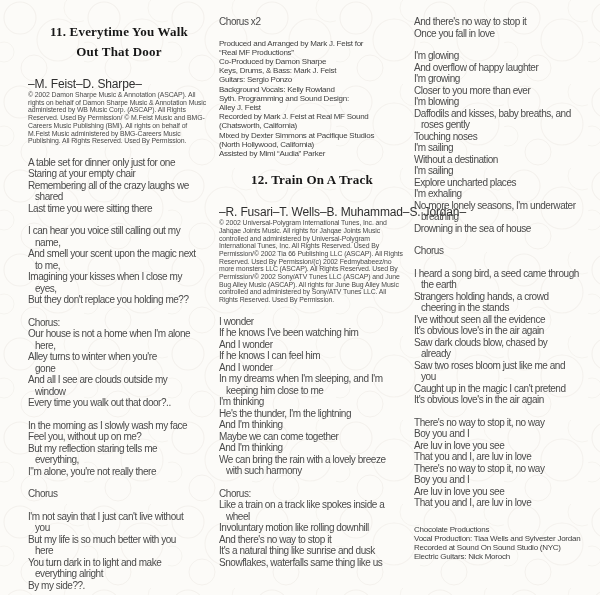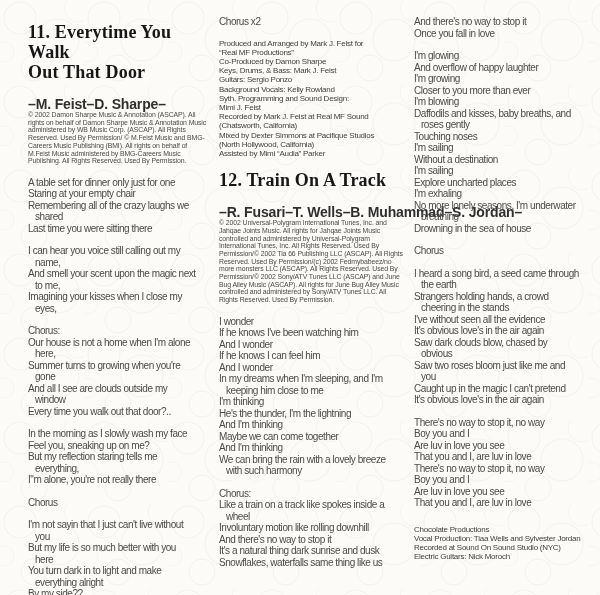--- a/index.html
+++ b/index.html
@@ -22,27 +22,28 @@
     gap:9px;
   }
   .col { flex:0 0 auto; }
   .col-left   { width:182px; }
   .col-middle { width:186px; }
   .col-right  { width:178px; }
 
   .song-title {
     font-family:"Liberation Serif", serif;
     font-weight:700;
-    font-size:18px; line-height:20px;
+    font-size:13px; line-height:20px;
     color:var(--heading,#171717);
     letter-spacing:.2px;
     margin:6px 0 3px;
+    text-align:center;
   }
   .writers {
-    font-size:14px; line-height:10px; font-weight:700;
+    font-size:12px; line-height:10px; font-weight:400;
     color:#2f2f2f; letter-spacing:-.15px;
     white-space:nowrap; margin:17px 0 2px;
   }
   .fineprint {
     font-size:6.9px; line-height:7.7px;
     color:var(--fineprint,#4a4a4a);
     letter-spacing:-.1px;
     margin:0 0 12px;
   }
   .verse { margin:0 0 11px; }
@@ -100,34 +101,35 @@
           <div class="line">   shared</div>
           <div class="line">Last time you were sitting there</div>
         </div>
         <div class="verse">
           <div class="line">I can hear you voice still calling out my</div>
           <div class="line">   name,</div>
           <div class="line">And smell your scent upon the magic next</div>
           <div class="line">   to me,</div>
           <div class="line">Imagining your kisses when I close my</div>
           <div class="line">   eyes,</div>
+          <div class="line">But they don't replace you holding me??</div>
         </div>
         <div class="verse">
           <div class="line">Chorus:</div>
           <div class="line">Our house is not a home when I'm alone</div>
           <div class="line">   here,</div>
-          <div class="line">Summer turns to growing when you're</div>
+          <div class="line">Alley turns to winter when you're</div>
           <div class="line">   gone</div>
           <div class="line">And all I see are clouds outside my</div>
           <div class="line">   window</div>
           <div class="line">Every time you walk out that door?..</div>
         </div>
         <div class="verse">
           <div class="line">In the morning as I slowly wash my face</div>
-          <div class="line">Feel you, sneaking up on me?</div>
+          <div class="line">Feel you, without up on me?</div>
           <div class="line">But my reflection staring tells me</div>
           <div class="line">   everything,</div>
           <div class="line">I"m alone, you're not really there</div>
         </div>
         <div class="label">Chorus</div>
         <div class="verse">
           <div class="line">I'm not sayin that I just can't live without</div>
           <div class="line">   you</div>
           <div class="line">But my life is so much better with you</div>
           <div class="line">   here</div>
@@ -139,21 +141,21 @@
     <div class="col col-middle">
         <div class="label">Chorus x2</div>
         <div class="credits">
           <div class="cline">Produced and Arranged by Mark J. Feist for</div>
           <div class="cline">“Real MF Productions”</div>
           <div class="cline">Co-Produced by Damon Sharpe</div>
           <div class="cline">Keys, Drums, &amp; Bass: Mark J. Feist</div>
           <div class="cline">Guitars: Sergio Ponzo</div>
           <div class="cline">Background Vocals: Kelly Rowland</div>
           <div class="cline">Syth. Programming and Sound Design:</div>
-          <div class="cline">Mimi J. Feist</div>
+          <div class="cline">Alley J. Feist</div>
           <div class="cline">Recorded by Mark J. Feist at Real MF Sound</div>
           <div class="cline">(Chatsworth, California)</div>
           <div class="cline">Mixed by Dexter Simmons at Pacifique Studios</div>
           <div class="cline">(North Hollywood, California)</div>
           <div class="cline">Assisted by Mimi “Audia” Parker</div>
         </div>
         <h2 class="song-title">
           <div class="title-line">12. Train On A Track</div>
         </h2>
         <div class="writers">–R. Fusari–T. Wells–B. Muhammad–S. Jordan–</div>
@@ -173,21 +175,21 @@
           <div class="line">And I'm thinking</div>
           <div class="line">We can bring the rain with a lovely breeze</div>
           <div class="line">   with such harmony</div>
         </div>
         <div class="verse">
           <div class="line">Chorus:</div>
           <div class="line">Like a train on a track like spokes inside a</div>
           <div class="line">   wheel</div>
           <div class="line">Involuntary motion like rolling downhill</div>
           <div class="line">And there's no way to stop it</div>
-          <div class="line">It's a natural thing dark sunrise and dusk</div>
+          <div class="line">It's a natural thing like sunrise and dusk</div>
           <div class="line">Snowflakes, waterfalls same thing like us</div>
         </div>
       </div>
     <div class="col col-right">
         <div class="verse">
           <div class="line">And there's no way to stop it</div>
           <div class="line">Once you fall in love</div>
         </div>
         <div class="verse">
           <div class="line">I'm glowing</div>
@@ -209,21 +211,21 @@
         </div>
         <div class="label">Chorus</div>
         <div class="verse">
           <div class="line">I heard a song bird, a seed came through</div>
           <div class="line">   the earth</div>
           <div class="line">Strangers holding hands, a crowd</div>
           <div class="line">   cheering in the stands</div>
           <div class="line">I've without seen all the evidence</div>
           <div class="line">It's obvious love's in the air again</div>
           <div class="line">Saw dark clouds blow, chased by</div>
-          <div class="line">   obvious</div>
+          <div class="line">   already</div>
           <div class="line">Saw two roses bloom just like me and</div>
           <div class="line">   you</div>
           <div class="line">Caught up in the magic I can't pretend</div>
           <div class="line">It's obvious love's in the air again</div>
         </div>
         <div class="verse">
           <div class="line">There's no way to stop it, no way</div>
           <div class="line">Boy you and I</div>
           <div class="line">Are luv in love you see</div>
           <div class="line">That you and I, are luv in love</div>

